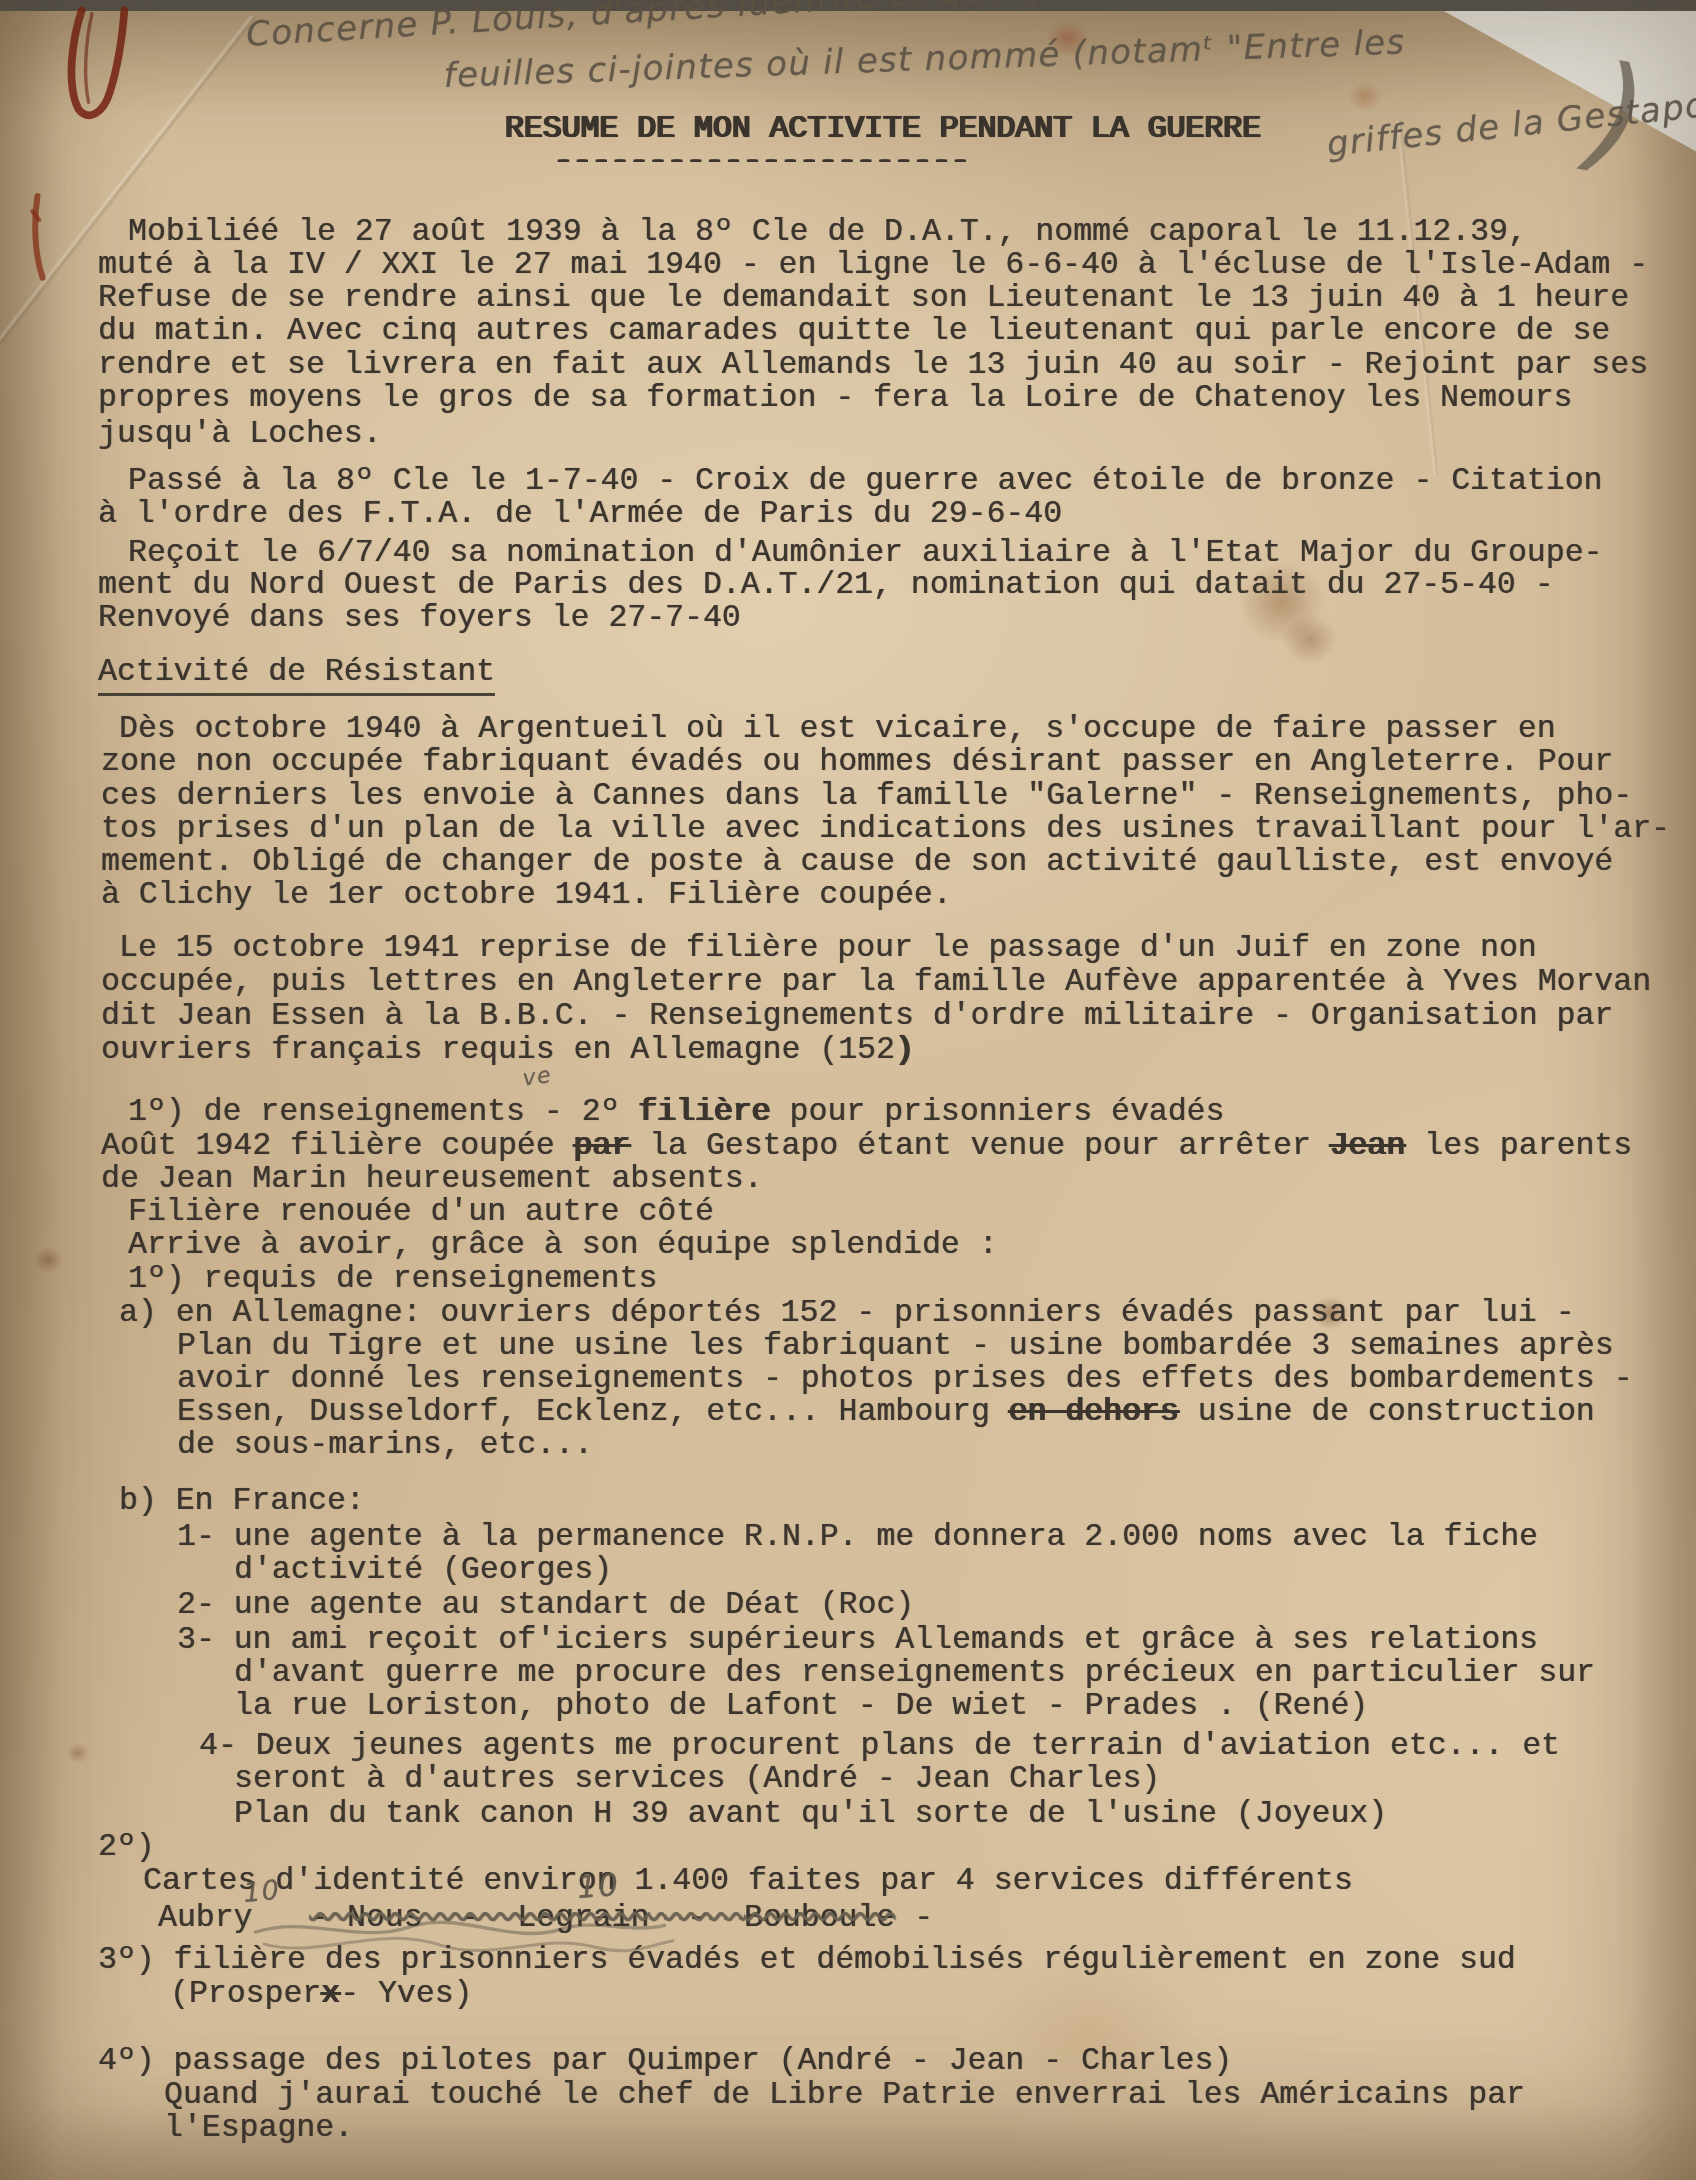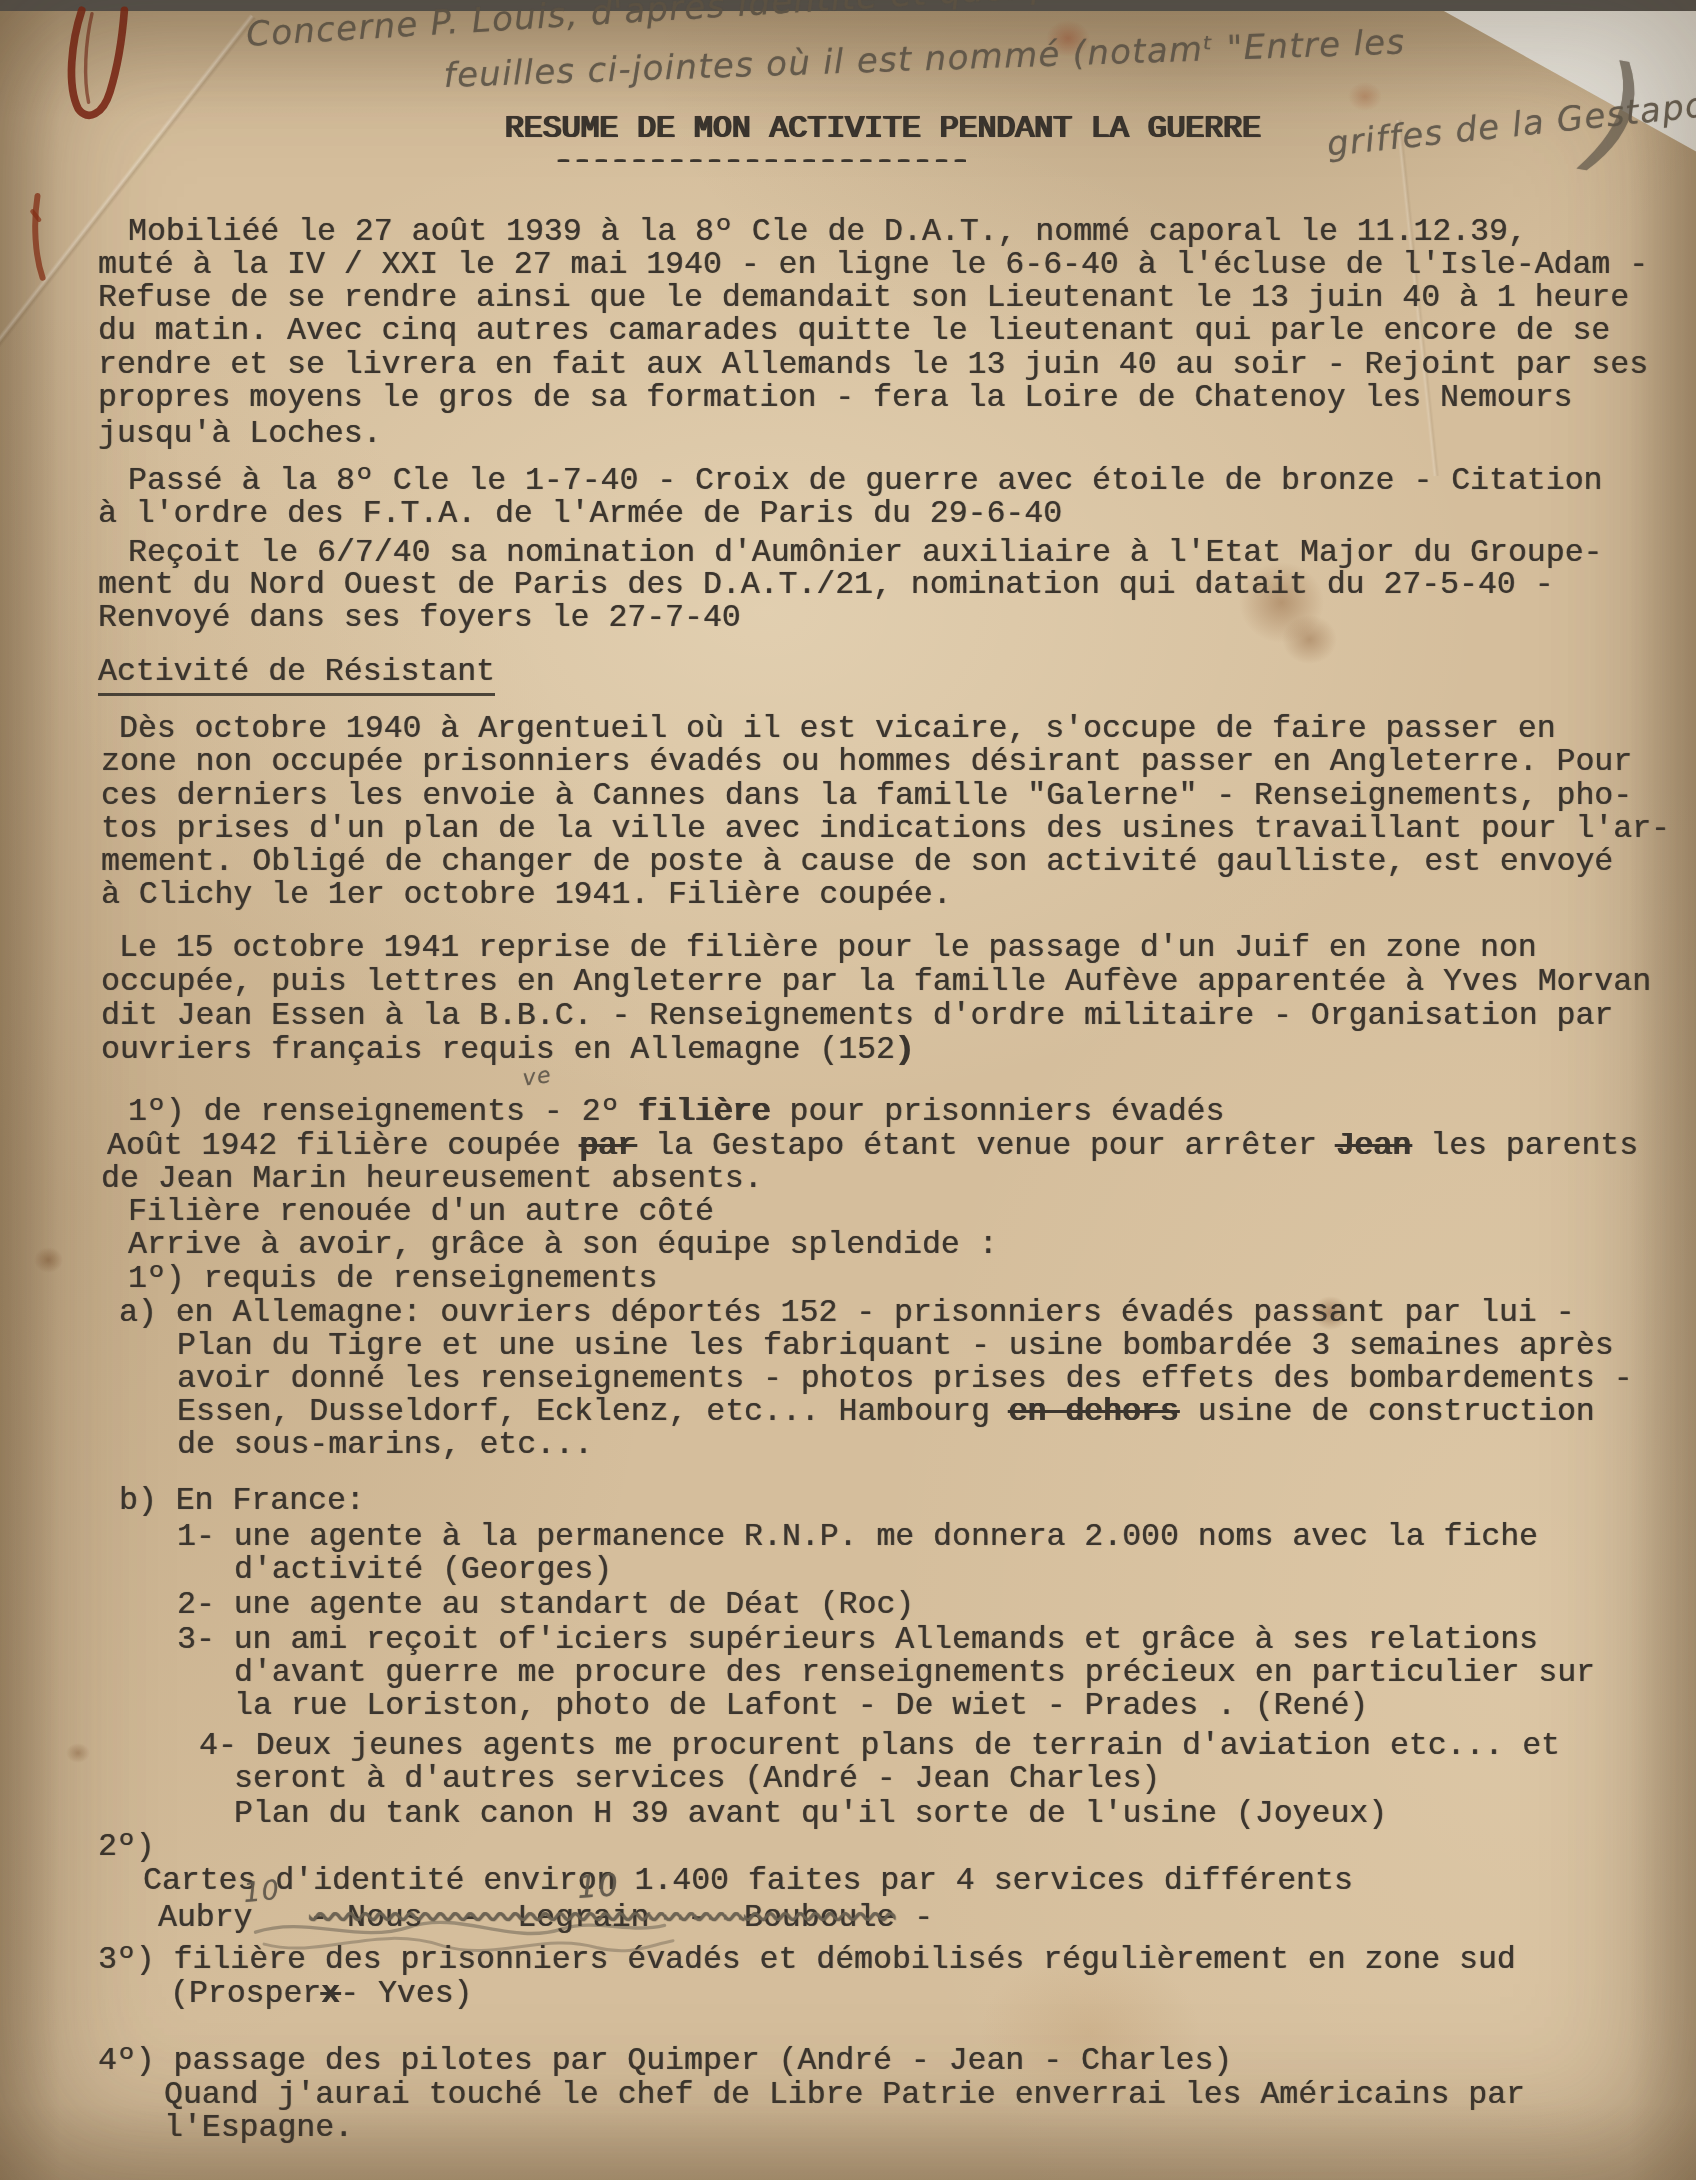--- a/index.html
+++ b/index.html
@@ -86,31 +86,31 @@
       <div class="line" style="top: 348px; left: 98px;"><span class="sg">rendre et se livrera en fait aux Allemands le 13 juin 40 au soir - Rejoint par ses</span></div>
       <div class="line" style="top: 381px; left: 98px;"><span class="sg">propres moyens le gros de sa formation - fera la Loire de Chatenoy les Nemours</span></div>
       <div class="line" style="top: 417px; left: 98px;"><span class="sg">jusqu'à Loches.</span></div>
       <div class="line" style="top: 464px; left: 128px;"><span class="sg">Passé à la 8º Cle le 1-7-40 - Croix de guerre avec étoile de bronze - Citation</span></div>
       <div class="line" style="top: 497px; left: 98px;"><span class="sg">à l'ordre des F.T.A. de l'Armée de Paris du 29-6-40</span></div>
       <div class="line" style="top: 536px; left: 128px;"><span class="sg">Reçoit le 6/7/40 sa nomination d'Aumônier auxiliaire à l'Etat Major du Groupe-</span></div>
       <div class="line" style="top: 568px; left: 98px;"><span class="sg">ment du Nord Ouest de Paris des D.A.T./21, nomination qui datait du 27-5-40 -</span></div>
       <div class="line" style="top: 601px; left: 98px;"><span class="sg">Renvoyé dans ses foyers le 27-7-40</span></div>
       <div class="line" style="top: 655px; left: 98px;"><span class="sg hd">Activité de Résistant</span></div>
       <div class="line" style="top: 712px; left: 119px;"><span class="sg">Dès octobre 1940 à Argentueil où il est vicaire, s'occupe de faire passer en</span></div>
-      <div class="line" style="top: 745px; left: 101px;"><span class="sg">zone non occupée prisonniers évadés ou hommes désirant passer en Angleterre. Pour</span></div>
+      <div class="line" style="top: 745px; left: 101px;"><span class="sg">zone non occupée fabriquant évadés ou hommes désirant passer en Angleterre. Pour</span></div>
       <div class="line" style="top: 779px; left: 101px;"><span class="sg">ces derniers les envoie à Cannes dans la famille "Galerne" - Renseignements, pho-</span></div>
       <div class="line" style="top: 812px; left: 101px;"><span class="sg">tos prises d'un plan de la ville avec indications des usines travaillant pour l'ar-</span></div>
       <div class="line" style="top: 845px; left: 101px;"><span class="sg">mement. Obligé de changer de poste à cause de son activité gaulliste, est envoyé</span></div>
       <div class="line" style="top: 878px; left: 101px;"><span class="sg">à Clichy le 1er octobre 1941. Filière coupée.</span></div>
       <div class="line" style="top: 931px; left: 119px;"><span class="sg">Le 15 octobre 1941 reprise de filière pour le passage d'un Juif en zone non</span></div>
       <div class="line" style="top: 965px; left: 101px;"><span class="sg">occupée, puis lettres en Angleterre par la famille Aufève apparentée à Yves Morvan</span></div>
       <div class="line" style="top: 999px; left: 101px;"><span class="sg">dit Jean Essen à la B.B.C. - Renseignements d'ordre militaire - Organisation par</span></div>
       <div class="line" style="top: 1033px; left: 101px;"><span class="sg">ouvriers français requis en Allemagne (152</span><span class="sg ov">)</span></div>
       <div class="line" style="top: 1095px; left: 128px;"><span class="sg">1º) de renseignements - 2º </span><span class="sg ov">filière</span><span class="sg"> pour prisonniers évadés</span></div>
-      <div class="line" style="top: 1129px; left: 107px;"><span class="sg">Août 1942 filière coupée </span><span class="sg st">par</span><span class="sg"> la Gestapo étant venue pour arrêter </span><span class="sg st">Jean</span><span class="sg"> les parents</span></div>
+      <div class="line" style="top: 1129px; left: 101px;"><span class="sg">Août 1942 filière coupée </span><span class="sg st">par</span><span class="sg"> la Gestapo étant venue pour arrêter </span><span class="sg st">Jean</span><span class="sg"> les parents</span></div>
       <div class="line" style="top: 1162px; left: 101px;"><span class="sg">de Jean Marin heureusement absents.</span></div>
       <div class="line" style="top: 1195px; left: 128px;"><span class="sg">Filière renouée d'un autre côté</span></div>
       <div class="line" style="top: 1228px; left: 128px;"><span class="sg">Arrive à avoir, grâce à son équipe splendide :</span></div>
       <div class="line" style="top: 1262px; left: 128px;"><span class="sg">1º) requis de renseignements</span></div>
       <div class="line" style="top: 1296px; left: 119px;"><span class="sg">a) en Allemagne: ouvriers déportés 152 - prisonniers évadés passant par lui -</span></div>
       <div class="line" style="top: 1329px; left: 177px;"><span class="sg">Plan du Tigre et une usine les fabriquant - usine bombardée 3 semaines après</span></div>
       <div class="line" style="top: 1362px; left: 177px;"><span class="sg">avoir donné les renseignements - photos prises des effets des bombardements -</span></div>
       <div class="line" style="top: 1395px; left: 177px;"><span class="sg">Essen, Dusseldorf, Ecklenz, etc... Hambourg </span><span class="sg st">en dehors</span><span class="sg"> usine de construction</span></div>
       <div class="line" style="top: 1428px; left: 177px;"><span class="sg">de sous-marins, etc...</span></div>
       <div class="line" style="top: 1484px; left: 119px;"><span class="sg">b) En France:</span></div>

